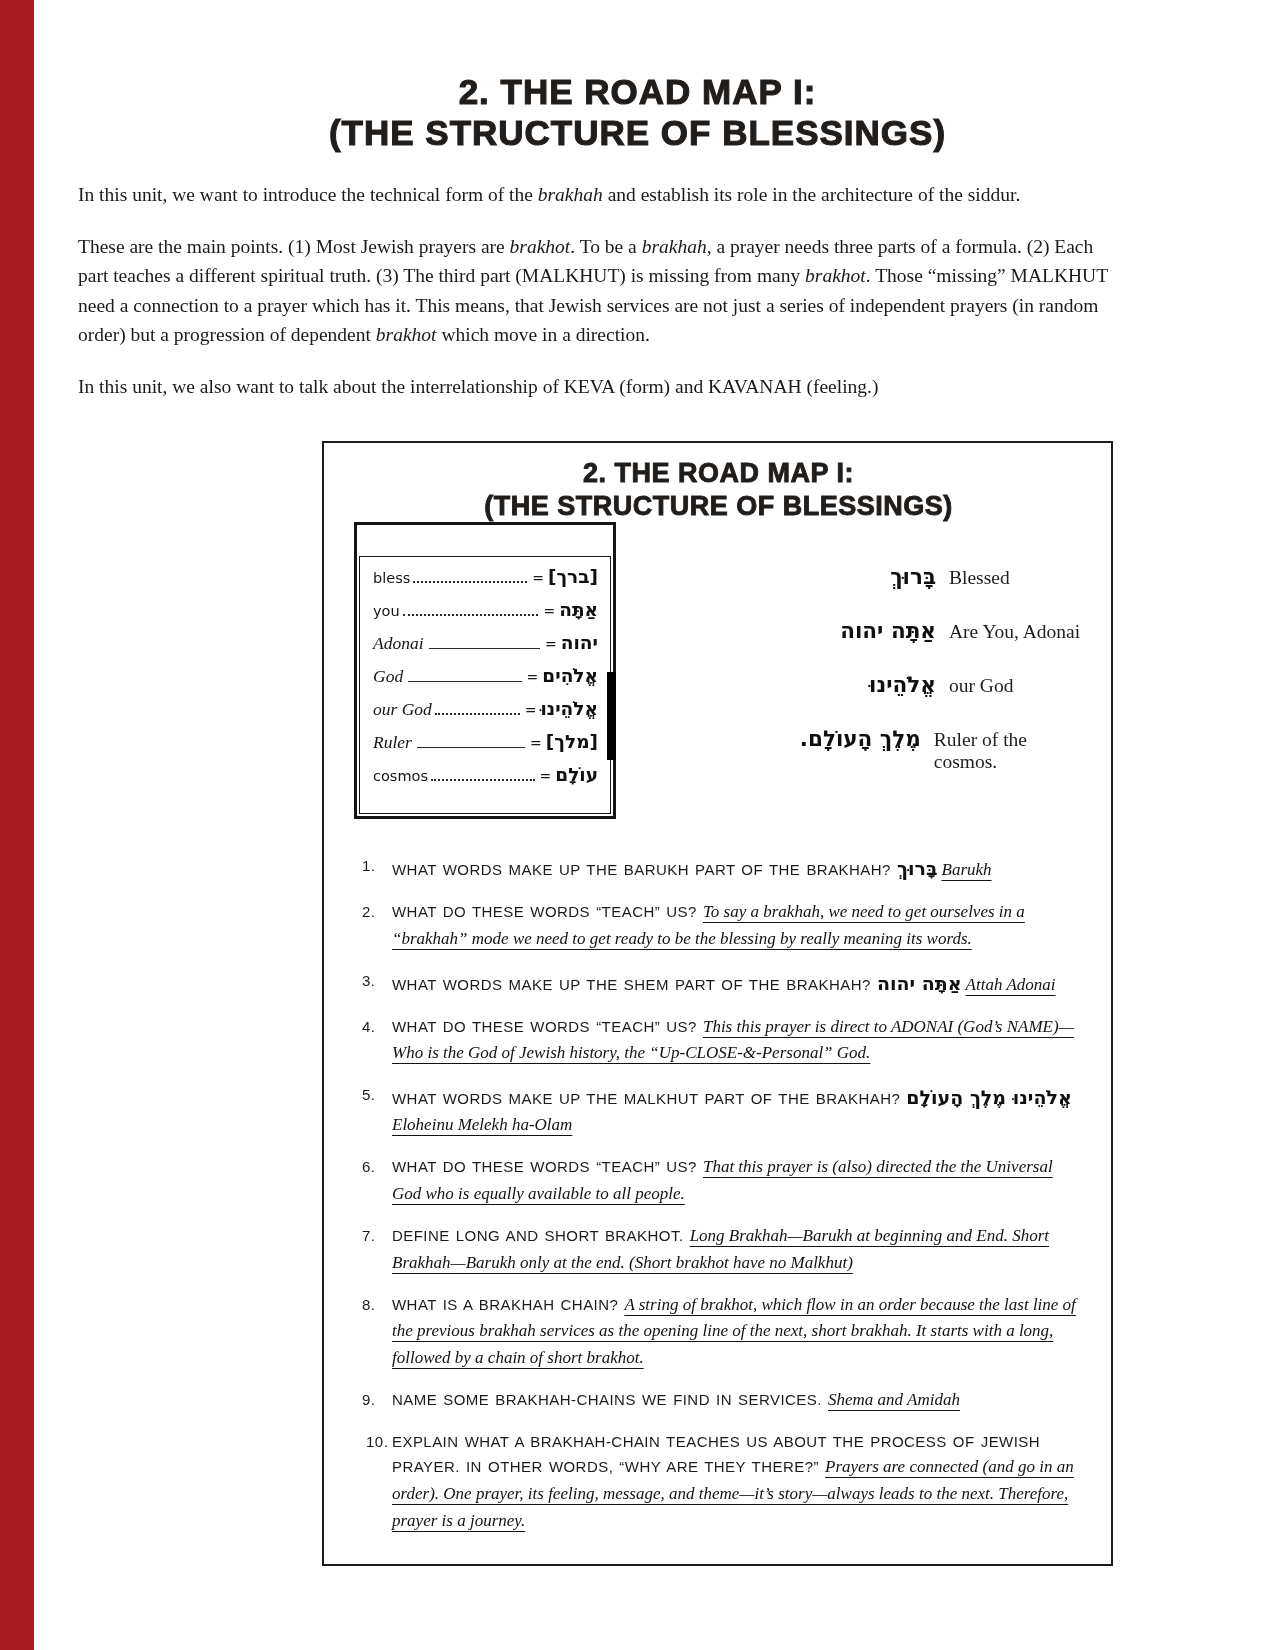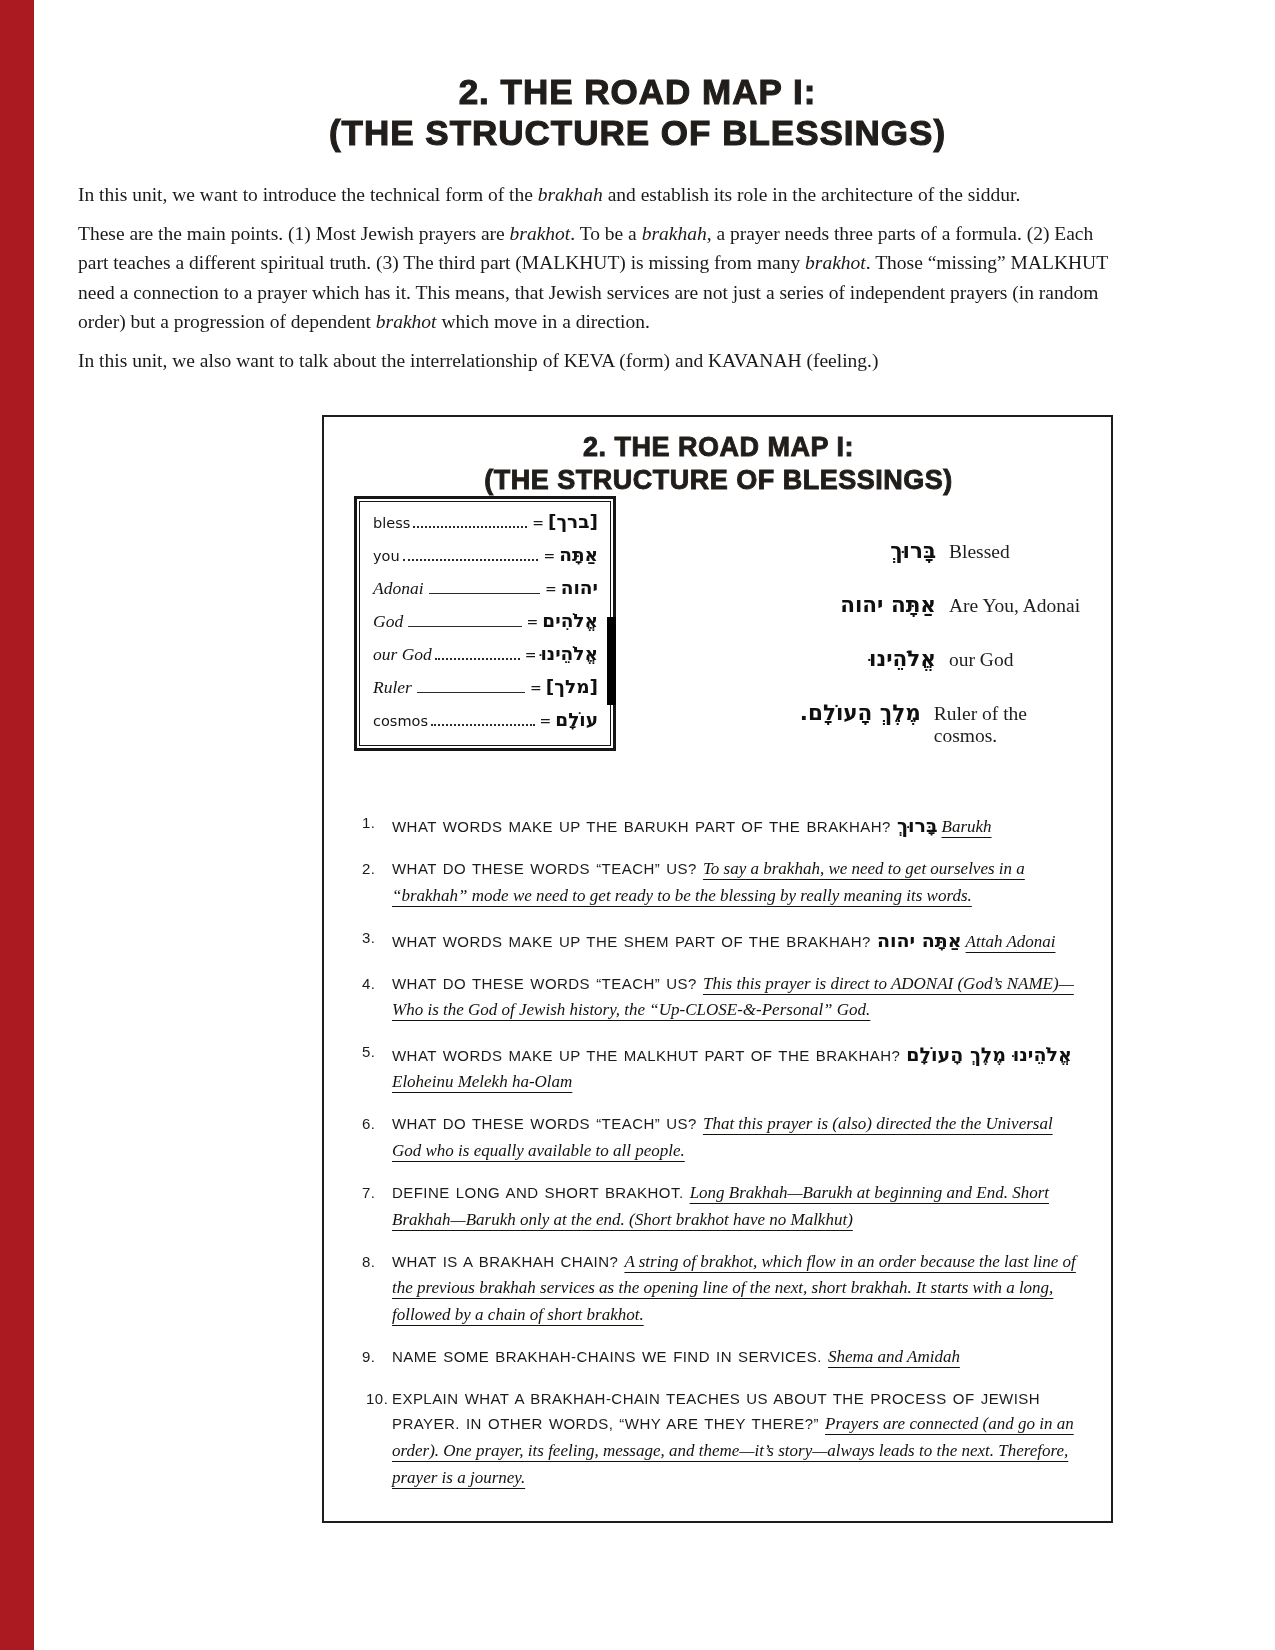--- a/index.html
+++ b/index.html
@@ -12,42 +12,42 @@
 
   
   .main-title{
     text-align:center;font-family:"Liberation Sans",sans-serif;font-weight:700;
     font-size:35px;line-height:1.17;letter-spacing:1px;color:#201d1b;
     -webkit-text-stroke:1.1px #201d1b;
   }
 
   
   .intro{margin:26px 160px 0 78px;}
-  .intro-p{margin:10px 0;font-size:19.5px;line-height:1.5;color:#1b1a18;}
+  .intro-p{margin:23px 0;font-size:19.5px;line-height:1.5;color:#1b1a18;}
   .it{font-style:italic;}
 
   
   .ws-box{
     width:791px;margin:40px 0 0 322px;border:2px solid #1d1d1d;
     box-sizing:border-box;padding:10px 28px 14px 30px;background:#fff;
   }
   .ws-title{
     text-align:center;font-family:"Liberation Sans",sans-serif;font-weight:700;
     font-size:27px;line-height:1.2;letter-spacing:0.5px;color:#201d1b;
     -webkit-text-stroke:0.9px #201d1b;margin-top:4px;
   }
   .source-note{
     text-align:right;font-family:"Liberation Sans",sans-serif;font-size:11.5px;
     color:#4c4c4c;margin:3px 2px 12px 0;letter-spacing:0.3px;
   }
 
   
   .top-section{display:flex;align-items:flex-start;}
   .vocab-box{border:3px solid #161616;padding:2px;flex:0 0 auto;width:262px;box-sizing:border-box;}
-  .vocab-inner{border:1.5px solid #161616;padding:9px 12px 3px 13px;position:relative;}
+  .vocab-inner{border:1.5px solid #161616;padding:9px 12px 16px 13px;position:relative;margin-top:29px;}
   .vocab-row{display:flex;align-items:baseline;height:33px;}
   .vlabel{font-family:"DejaVu Sans",sans-serif;font-size:14.5px;color:#141414;white-space:nowrap;}
   .vlabel.vit{font-family:"Liberation Serif",serif;font-style:italic;font-size:17.5px;}
   .lead-dots{flex:1;border-bottom:2px dotted #2a2a2a;margin:0 5px 4px 3px;}
   .lead-line{flex:1;border-bottom:1.4px solid #2a2a2a;margin:0 5px 3px 5px;}
   .veq{font-family:"DejaVu Sans",sans-serif;font-size:14px;margin-right:4px;}
   .heb{font-family:"DejaVu Sans",sans-serif;unicode-bidi:isolate;text-align:right;}
   .vheb{font-size:18.5px;font-weight:bold;color:#101010;white-space:nowrap;}
   .ink-blob{position:absolute;right:-6px;top:115px;width:9px;height:88px;background:#000;}
 

